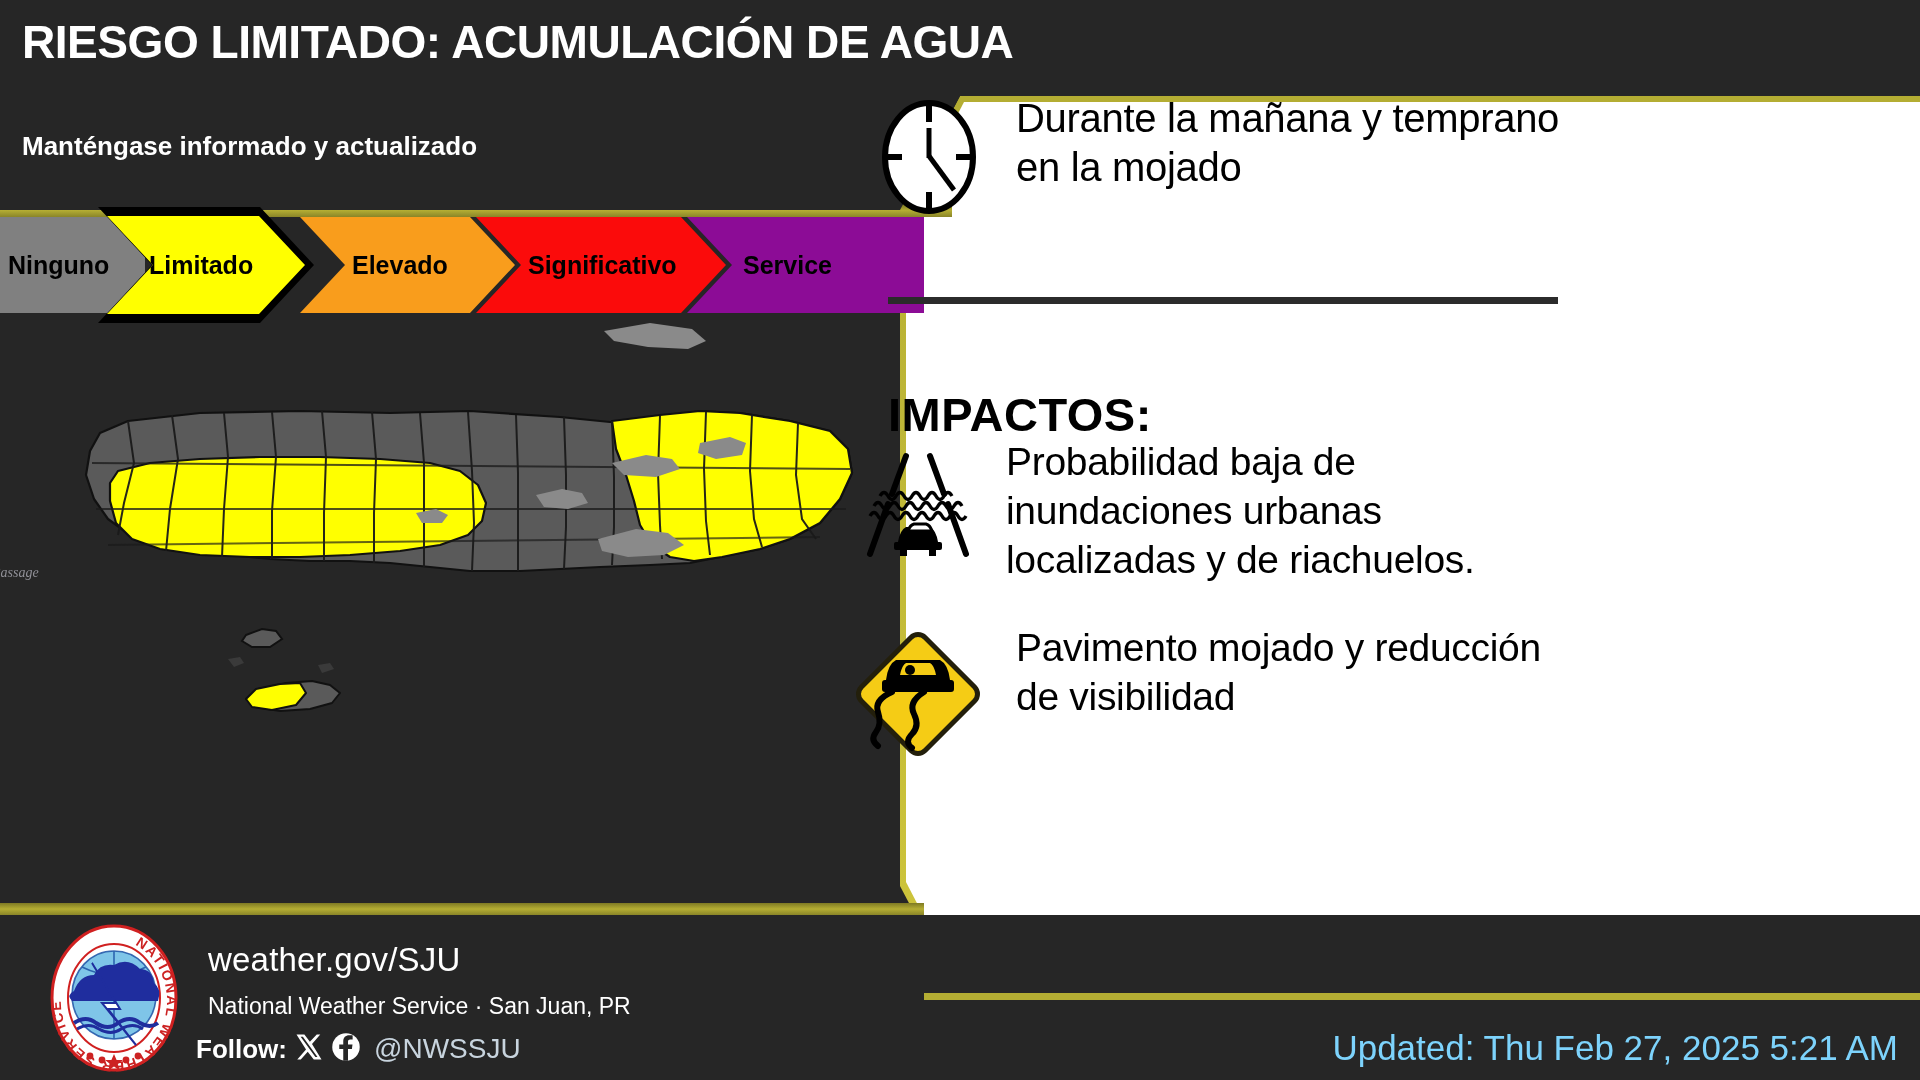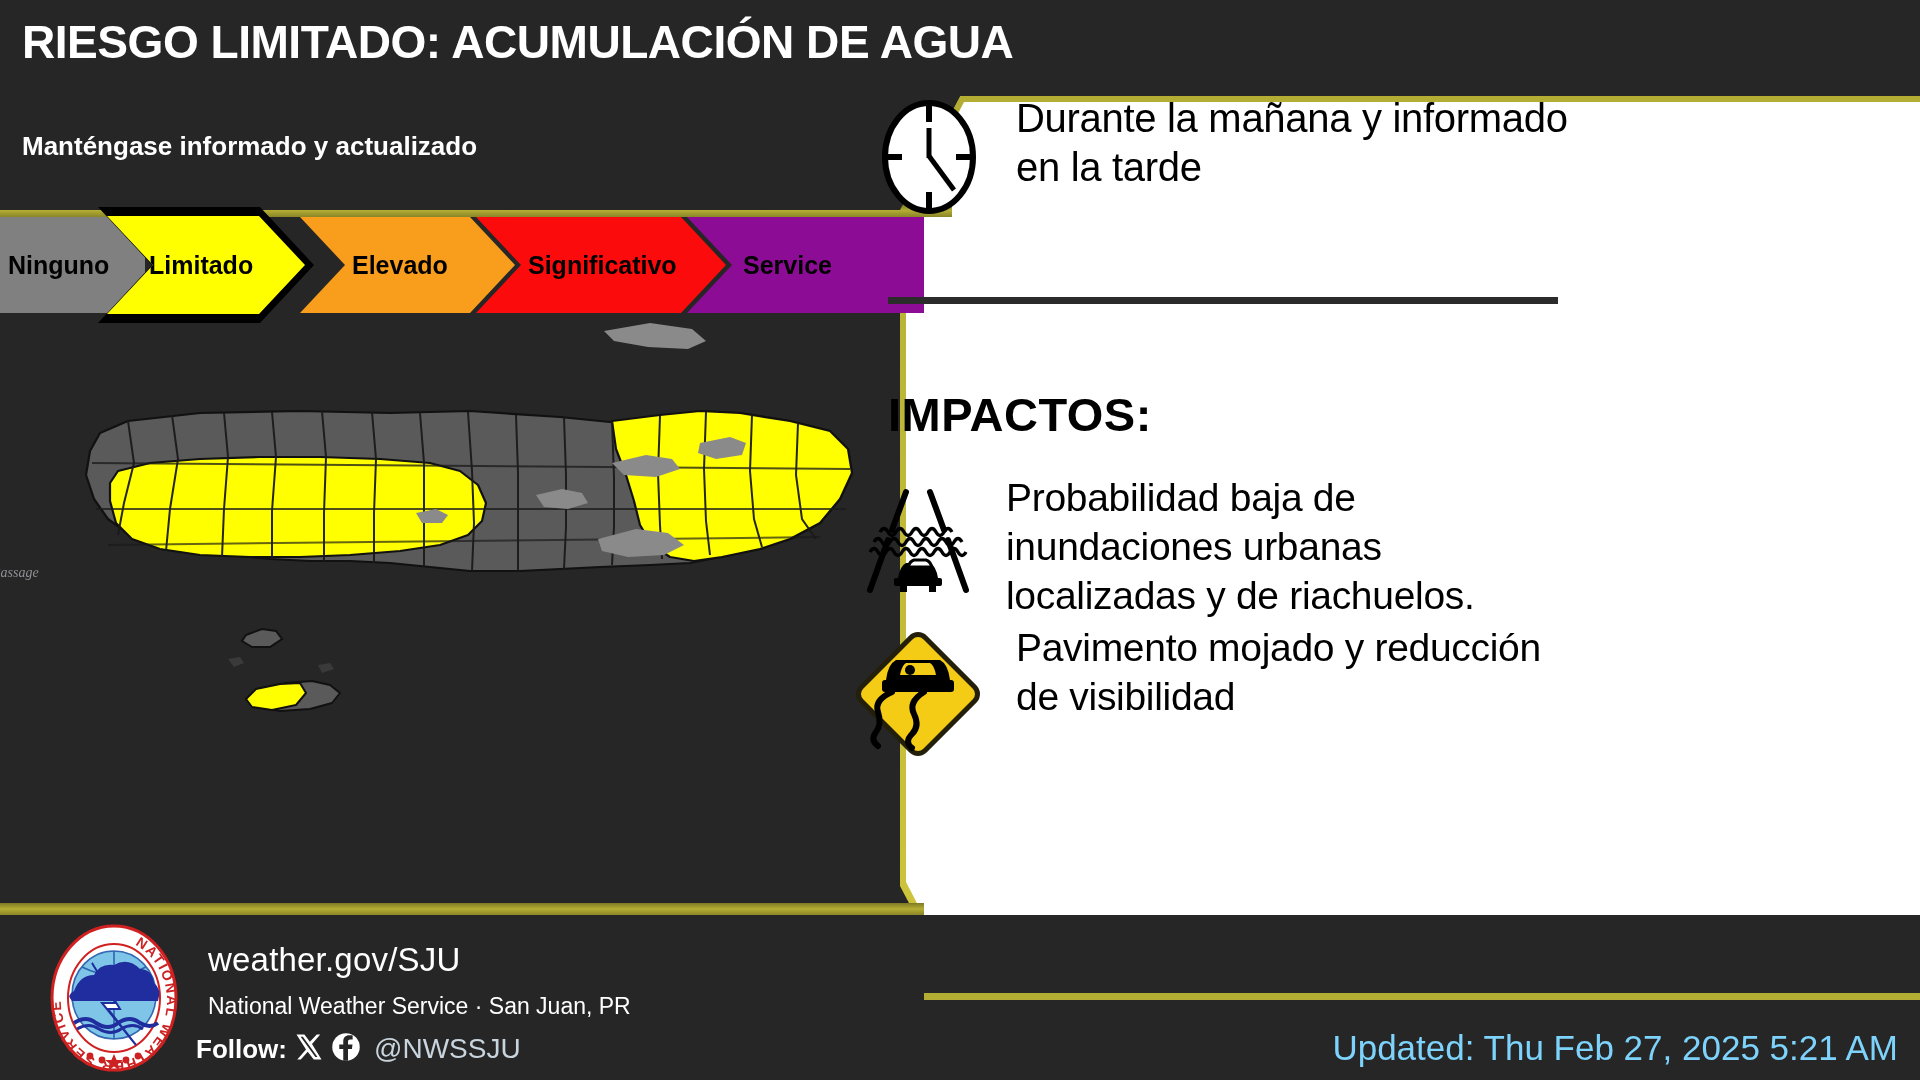--- a/index.html
+++ b/index.html
@@ -94,21 +94,21 @@
     letter-spacing:-0.3px;
   }
   .hr-line{position:absolute;left:888px;top:297px;width:670px;height:7px;background:#2b2b2b;}
   .impact-head{
     position:absolute;left:888px;top:348px;font-size:47px;font-weight:bold;color:#000;
     letter-spacing:0.5px;
     margin-top:39px;
   }
 
   .impact-row{position:absolute;display:flex;align-items:flex-start;gap:28px;}
-  .impact-1{left:858px;top:474px;width:720px;}
+  .impact-1{left:858px;top:438px;width:720px;}
   .impact-2{left:848px;top:624px;width:730px;}
   .impact-text{
     font-size:39px;color:#000;line-height:1.25;letter-spacing:-0.3px;
   }
   .icon-box{flex:0 0 auto;}
 
   
   .footer-strip{
     position:absolute;left:0;top:903px;width:924px;height:12px;
     background:linear-gradient(180deg,#7e7a24,#b4ad33 50%,#8a8528);z-index:6;
@@ -205,21 +205,21 @@
       <svg width="118" height="118" viewBox="0 0 118 118">
         <ellipse cx="59" cy="59" rx="44" ry="54" fill="#fff" stroke="#000" stroke-width="6"></ellipse>
         <line x1="59" y1="6" x2="59" y2="24" stroke="#000" stroke-width="6"></line>
         <line x1="59" y1="94" x2="59" y2="112" stroke="#000" stroke-width="6"></line>
         <line x1="14" y1="59" x2="32" y2="59" stroke="#000" stroke-width="6"></line>
         <line x1="86" y1="59" x2="104" y2="59" stroke="#000" stroke-width="6"></line>
         <line x1="59" y1="30" x2="59" y2="60" stroke="#000" stroke-width="5"></line>
         <line x1="59" y1="58" x2="84" y2="92" stroke="#000" stroke-width="5"></line>
       </svg>
     </div>
-    <div class="timing-text">Durante la mañana y informado en la tarde</div>
+    <div class="timing-text">Durante la mañana y temprano en la mojado</div>
   </div>
 
   <div class="hr-line" style="z-index:8;"></div>
   <div class="impact-head" style="z-index:8;">IMPACTOS:</div>
 
   <div class="impact-row impact-1" style="z-index:8;">
     <div class="icon-box">
       <svg width="120" height="120" viewBox="0 0 120 120">
         <g stroke="#000" stroke-width="6" stroke-linecap="round">
           <line x1="48" y1="18" x2="34" y2="56"></line>

